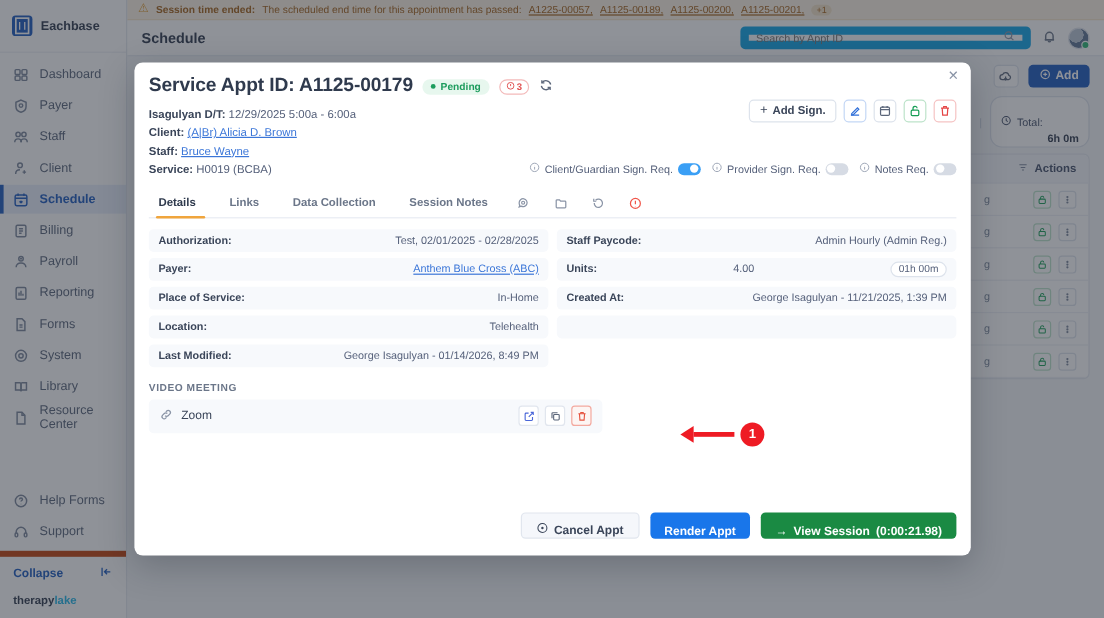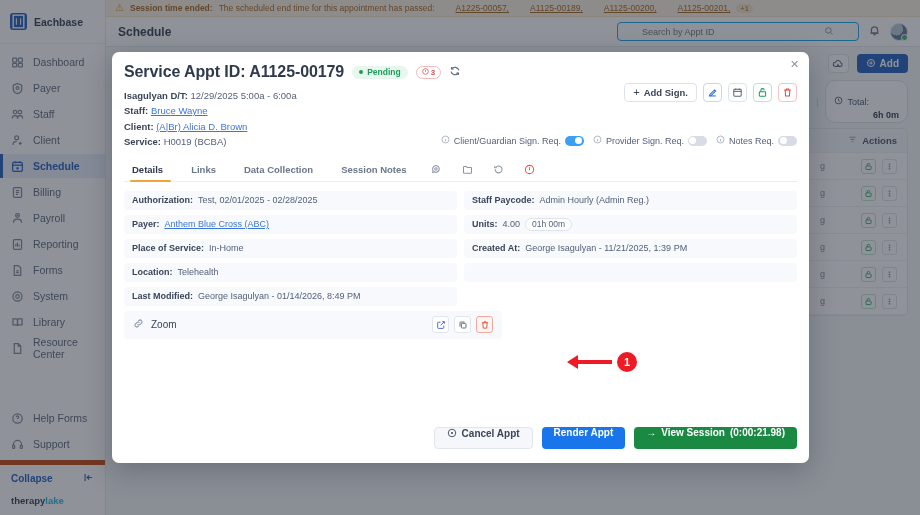--- a/index.html
+++ b/index.html
@@ -63,34 +63,34 @@
     position: absolute; left: 106px; top: 0; right: 0; bottom: 0;
     background: #f4f6f9;
   }
   .alert-bar {
     height: 17px; background: #fdf3e3; border-bottom: 1px solid #f5e3c4;
     display:flex; align-items:center; gap: 6px; padding: 0 9px;
     font-size: 8.5px; color: #a4621b; white-space: nowrap; overflow:hidden;
   }
   .alert-bar .warn { color:#e09a2d; font-size: 10px; line-height: 1;}
   .alert-bar b { font-weight: 700; }
-  .alert-bar a { color:#a4621b; text-decoration: underline; margin-left: 15px; }
+  .alert-bar a { color:#a4621b; text-decoration: underline; }
   .alert-bar .more {
     background:#f3e2c6; border-radius: 7px; padding: 0px 4px; font-size: 7.5px; color:#a4621b;
   }
 
   .topbar {
     height: 30px; background: #fff; border-bottom: 1px solid #e4e8ef;
     display: flex; align-items: center; padding: 0 12px; gap: 10px;
   }
   .page-title { font-size: 12px; font-weight: 700; color: #2f3a4d; }
   .topbar-right { margin-left: auto; display:flex; align-items:center; gap: 9px;}
   .search-box {
-    width: 242px; height: 19px; border: 1px solid #0ea5e9; border-radius: 4px;
-    background:#fbfcfe; display:flex; align-items:center; padding: 0 24px; gap: 5px;
+    width: 242px; height: 19px; border: 7px solid #0ea5e9; border-radius: 4px;
+    background:#fbfcfe; display:flex; align-items:center; padding: 0 6px; gap: 5px;
   }
   .search-box input {
     border: none; outline: none; background: transparent; flex: 1;
     font-family: inherit; font-size: 9px; color: #6b7689;
   }
   .search-box svg { width: 10px; height: 10px; stroke:#8a94a6; fill:none; stroke-width: 1.6;}
   .bell svg { width: 13px; height: 13px; stroke:#6b7689; fill:none; stroke-width:1.5;}
   .avatar {
     width: 18px; height: 18px; border-radius: 50%;
     background: radial-gradient(circle at 35% 32%, #b8c4d4 0 42%, #5d7392 43% 100%);
@@ -240,21 +240,21 @@
   .tab-ic svg { width: 11px; height: 11px; stroke:#8a94a6; fill:none; stroke-width:1.5; }
   .tab-ic.alert svg { stroke:#f0564a; }
 
   .fields {
     display: grid; grid-template-columns: 1fr 1fr; gap: 5px 7px;
     margin-top: 9px;
   }
   .field {
     background: #f7f9fc; border-radius: 4px; height: 19px;
     display:flex; align-items:center; gap: 5px; padding: 0 8px;
-    font-size: 9px; color: #55607a;
+    font-size: 9px; color: #55607a; justify-content: space-between;
   }
   .field .fl { font-weight: 700; color:#3a4559; }
   .field a { color:#3b76d8; text-decoration: underline; }
   .field .unit-chip {
     border:1px solid #dde3ec; border-radius: 9px; background:#fff;
     padding: 0.5px 6px; font-size: 8.5px; color:#55607a;
   }
   .field.empty { background:#f7f9fc; }
   .field.wide { grid-column: 1 / 2; }
 
@@ -290,21 +290,21 @@
     width: 20px; height: 20px; border-radius: 50%; background:#ee1b24; color:#fff;
     display:flex; align-items:center; justify-content:center;
     font-size: 11px; font-weight: 700; margin-left: 5px;
   }
 
   .modal-foot {
     display:flex; align-items:center; justify-content:flex-end; gap: 9px;
     padding: 0 12px 14px;
   }
   .btn {
-    height: 22px; border-radius: 4px; display:flex; align-items:flex-start; gap:5px;
+    height: 22px; border-radius: 4px; display:flex; align-items:flex-end; gap:5px;
     padding: 0 12px; font-size: 10px; font-weight: 700; cursor:pointer;
   }
   .btn-cancel { background:#f5f7fb; border:1px solid #e1e6ee; color:#3a4559; }
   .btn-cancel svg { width: 10px; height: 10px; stroke:#3a4559; fill:none; stroke-width:1.4;}
   .btn-render { background:#1976ea; color:#fff; }
   .btn-view { background:#1a8a43; color:#fff; }
   .btn-view .arr { font-size: 10px; }
 </style>
 </head>
 <body>
@@ -694,26 +694,26 @@
             <path d="M3.4 2.6v2.8h2.8M12.6 13.4v-2.8H9.8"></path>
           </svg></span>
     </div>
 
     <div class="meta">
       <div>
         <span class="lbl">Isagulyan D/T:</span>
         <span class="val">12/29/2025  5:00a - 6:00a</span>
       </div>
       <div>
+        <span class="lbl">Client:</span>
+        <a href="#">(A|Br) Alicia D. Brown</a>
+      </div>
+      <div>
         <span class="lbl">Staff:</span>
         <a href="#">Bruce Wayne</a>
-      </div>
-      <div>
-        <span class="lbl">Client:</span>
-        <a href="#">(A|Br) Alicia D. Brown</a>
       </div>
       <div>
         <span class="lbl">Service:</span>
         <span class="val">H0019 (BCBA)</span>
       </div>
     </div>
 
     <div class="m-actions-top">
       <div class="addsign-btn">
         <span class="plus">+</span>
@@ -835,20 +835,21 @@
         <span class="fl">Location:</span>
         <span>Telehealth</span>
       </div>
       <div class="field empty"></div>
       <div class="field wide">
         <span class="fl">Last Modified:</span>
         <span>George Isagulyan - 01/14/2026, 8:49 PM</span>
       </div>
     </div>
 
+    <div class="section-label">VIDEO MEETING</div>
 
     <div class="vm-row">
       <span class="link-ic"><svg viewBox="0 0 16 16">
             <path d="M6.6 9.4a2.6 2.6 0 0 0 3.7 0l2-2a2.6 2.6 0 0 0-3.7-3.7l-1 1"></path>
             <path d="M9.4 6.6a2.6 2.6 0 0 0-3.7 0l-2 2a2.6 2.6 0 0 0 3.7 3.7l1-1"></path>
           </svg></span>
       <span class="vm-name">Zoom</span>
       <span class="vm-actions">
         <span class="vm-btn b1">
             <svg viewBox="0 0 16 16">

